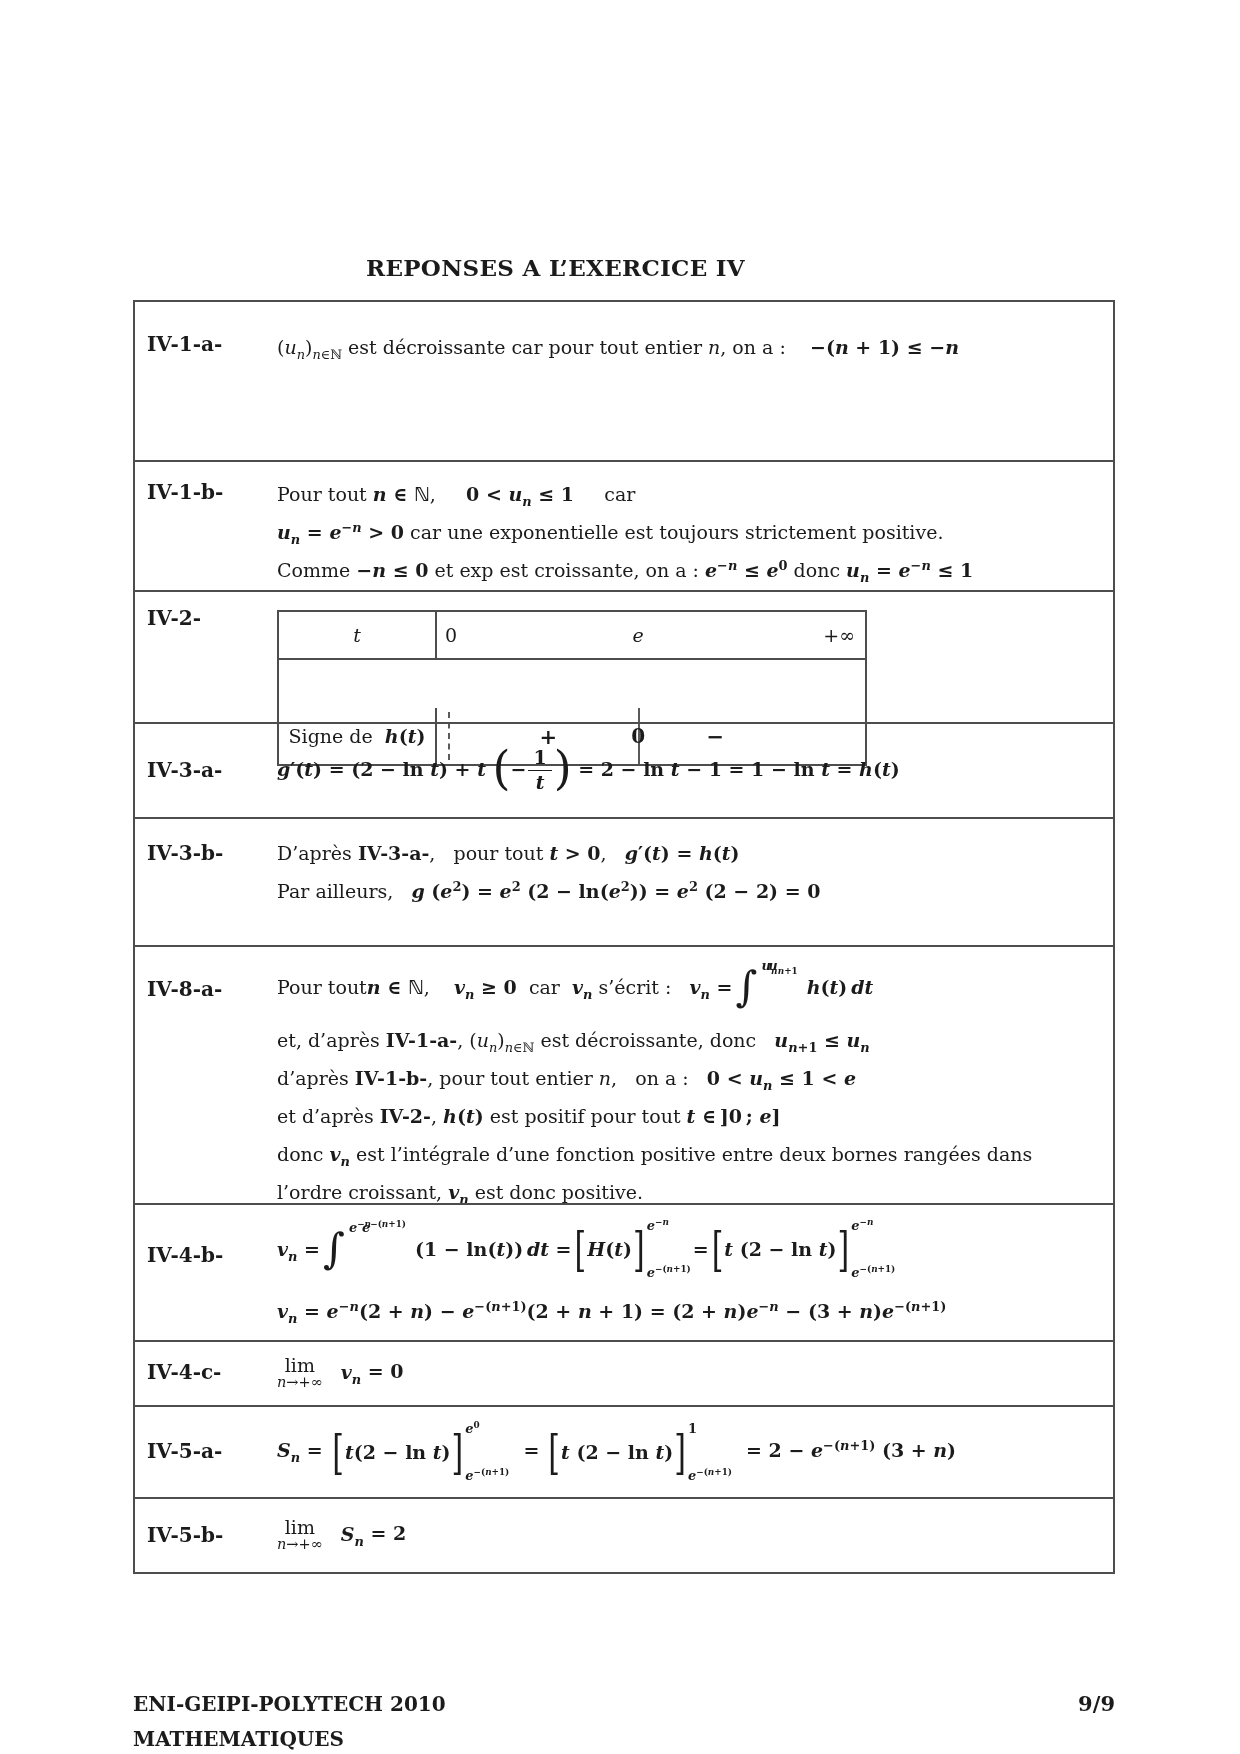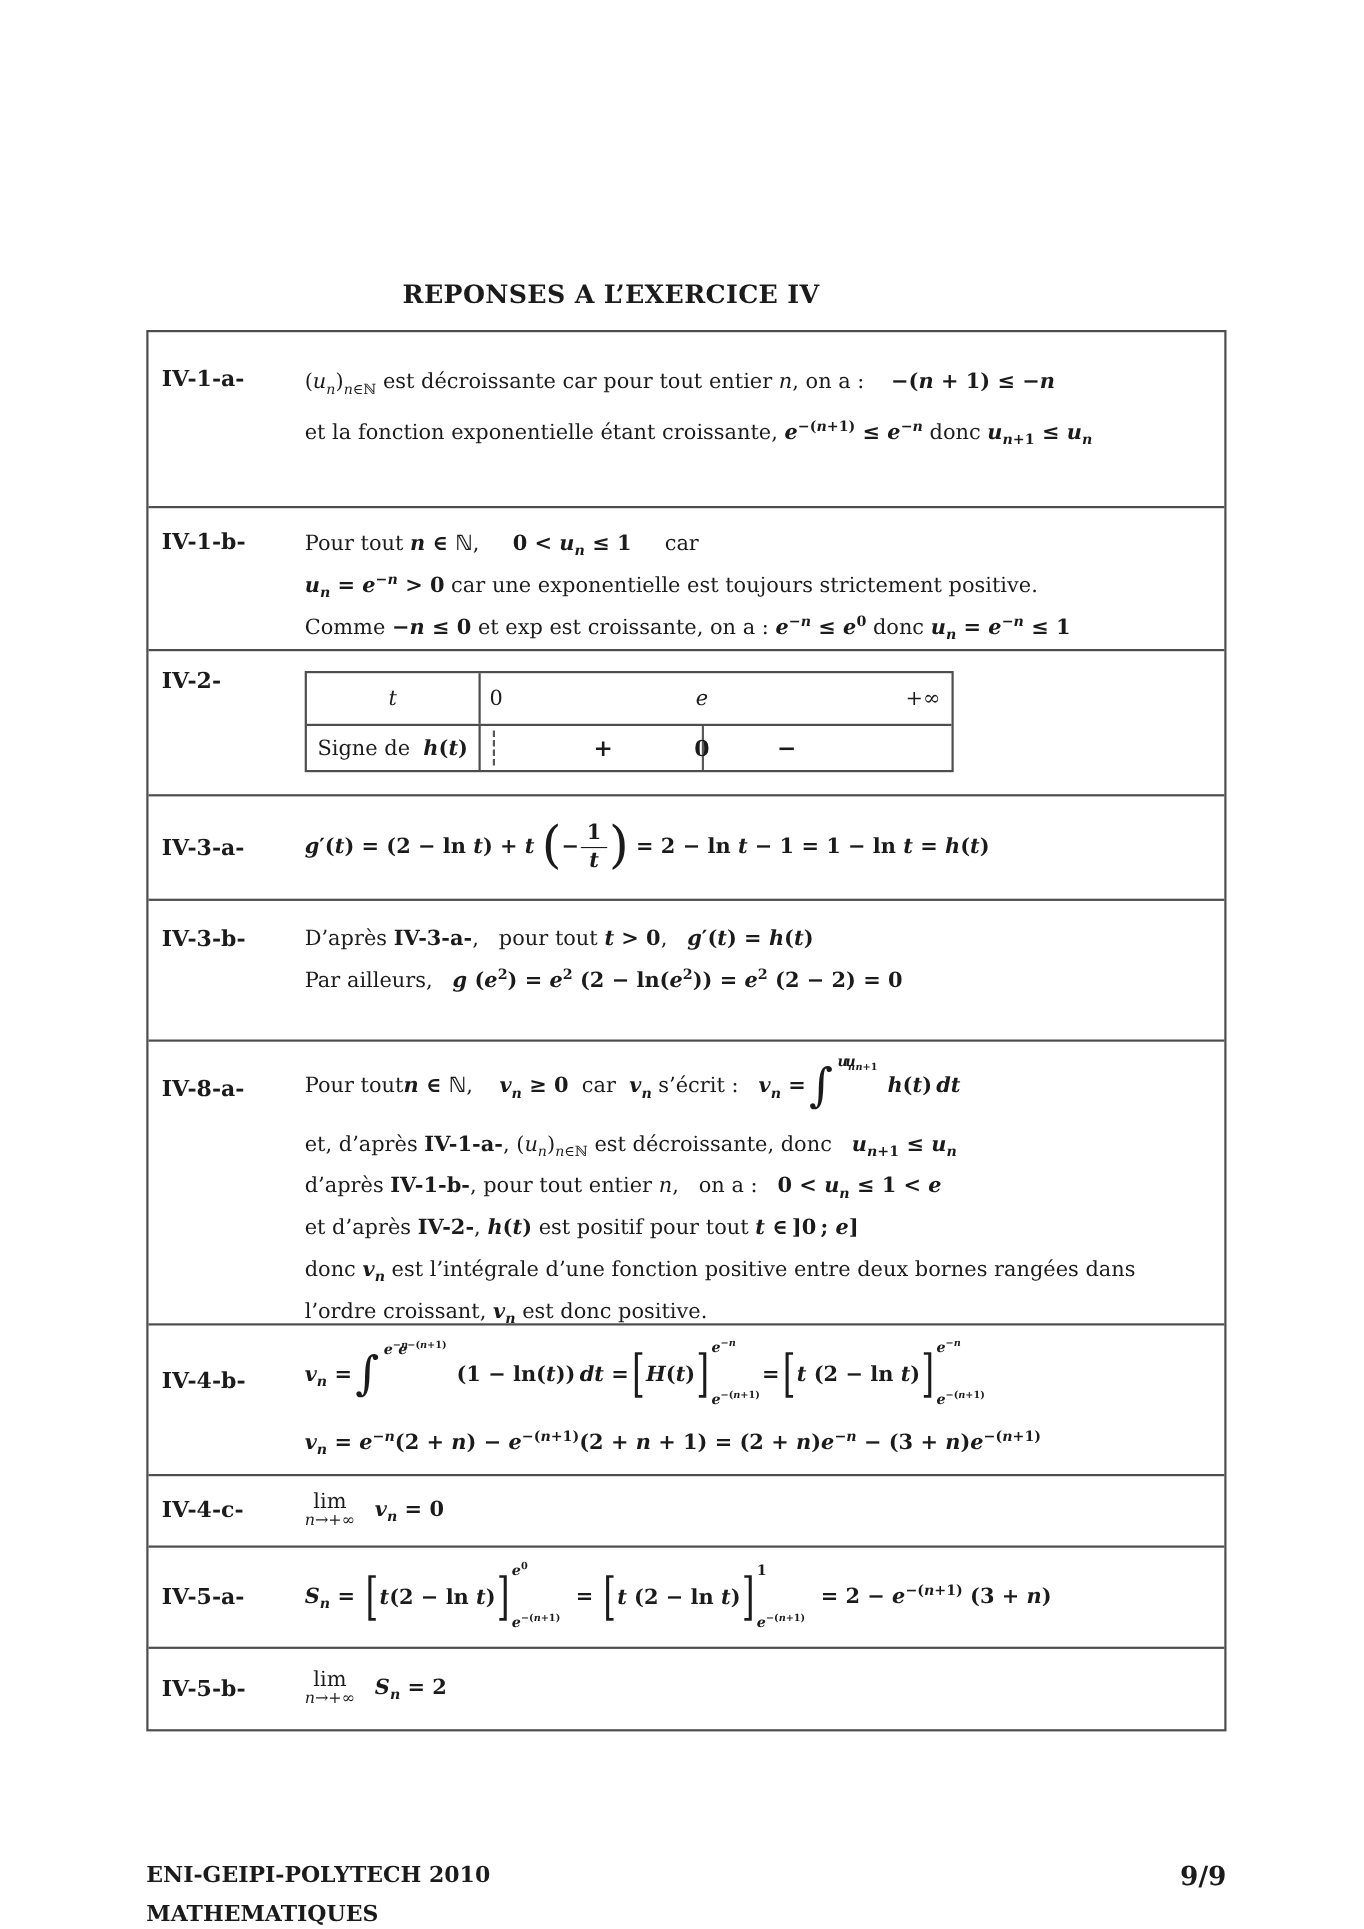--- a/index.html
+++ b/index.html
@@ -68,52 +68,51 @@
   .evb .ibl{align-self:flex-start;}
 
   .limc{display:inline-block;text-align:center;vertical-align:middle;line-height:1.05;margin-right:12px;}
   .limt{display:block;font-size:19px;}
   .lims{display:block;font-size:14.5px;margin-top:-1px;}
 
   
   .signtable{width:590px;border:2px solid #4d4d4d;margin-top:18px;box-sizing:border-box;background:#fff;}
   .st-row{display:flex;}
   .st-head{height:46px;border-bottom:2px solid #4d4d4d;}
-  .st-sign{height:40px;}
+  .st-sign{height:56px;margin-top:48px;}
   .st-c1{width:158px;border-right:2px solid #4d4d4d;display:flex;align-items:center;justify-content:center;
          font-size:19px;box-sizing:border-box;}
   .st-c2{position:relative;flex:1;font-size:19px;}
   .tick-0{position:absolute;left:8px;top:50%;transform:translateY(-50%);}
   .tick-e{position:absolute;left:47%;top:50%;transform:translate(-50%,-50%);}
   .tick-inf{position:absolute;right:10px;top:50%;transform:translateY(-50%);}
   .dbar{position:absolute;left:11px;top:4px;bottom:4px;border-left:2px dashed #5a5a5a;}
   .zline{position:absolute;left:47%;top:0;bottom:0;width:1.5px;background:#5a5a5a;}
   .sg{position:absolute;top:50%;transform:translate(-50%,-50%);font-weight:bold;}
   .sg-plus{left:26%;font-size:21px;}
   .sg-zero{left:47%;font-size:20px;}
   .sg-minus{left:65%;font-size:21px;}
 
   
   .footer{position:absolute;left:133px;top:1691px;width:982px;font-weight:bold;font-size:20px;}
   .f-left p{margin:0 0 9px 0;line-height:26px;}
-  .f-page{position:absolute;right:0;top:0;font-size:24px;}
+  .f-page{position:absolute;right:0;top:0;font-size:21px;}
 </style>
 </head>
 <body>
 
 <div class="page">
 
   <h1 class="title">REPONSES A L’EXERCICE IV</h1>
 
   <div class="atable">
 
     <section class="row r1">
       <div class="rlabel">IV-1-a-</div>
       <p class="line">(<i>u<sub>n</sub></i>)<sub><i>n</i>∈ℕ</sub> est décroissante car pour tout entier <i>n</i>, on a : &nbsp;&nbsp; <b>−(<i>n</i> + 1) ≤ −<i>n</i></b></p>
-      <p class="line">et la fonction exponentielle étant croissante, <b><i>e</i><sup>−(<i>n</i>+1)</sup> ≤ <i>e</i><sup>−<i>n</i></sup></b> donc <b><i>u</i><sub><i>n</i>+1</sub> ≤ <i>u<sub>n</sub></i></b></p>
     </section>
 
     <section class="row r2">
       <div class="rlabel">IV-1-b-</div>
       <p class="line">Pour tout <b><i>n</i> ∈ ℕ</b>, &nbsp;&nbsp;&nbsp; <b>0 &lt; <i>u<sub>n</sub></i> ≤ 1</b> &nbsp;&nbsp;&nbsp; car</p>
       <p class="line"><b><i>u<sub>n</sub></i> = <i>e</i><sup>−<i>n</i></sup> &gt; 0</b> car une exponentielle est toujours strictement positive.</p>
       <p class="line">Comme <b>−<i>n</i> ≤ 0</b> et exp est croissante, on a : <b><i>e</i><sup>−<i>n</i></sup> ≤ <i>e</i><sup>0</sup></b> donc <b><i>u<sub>n</sub></i> = <i>e</i><sup>−<i>n</i></sup> ≤ 1</b></p>
     </section>
 
     <section class="row r3">

